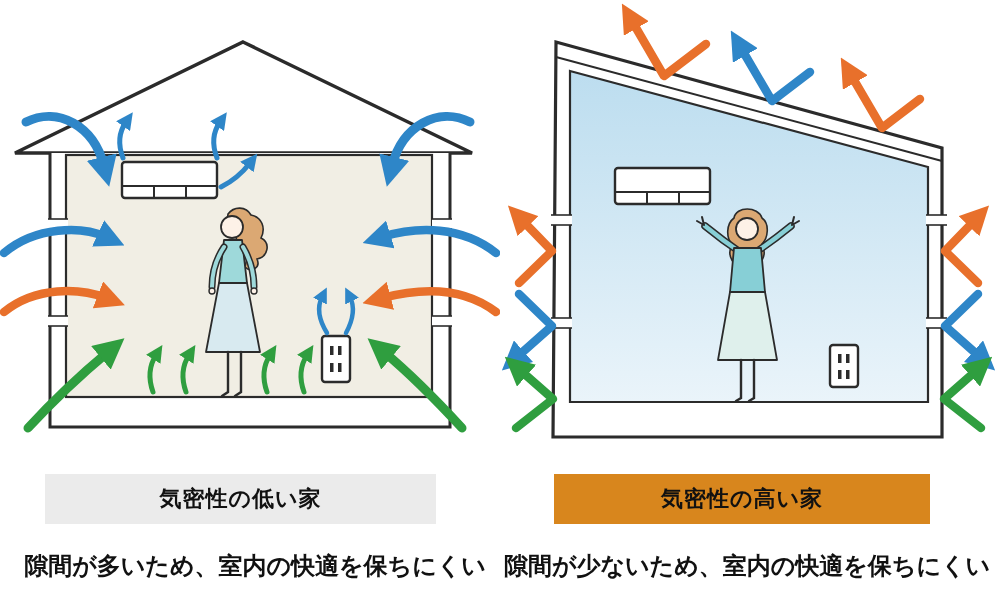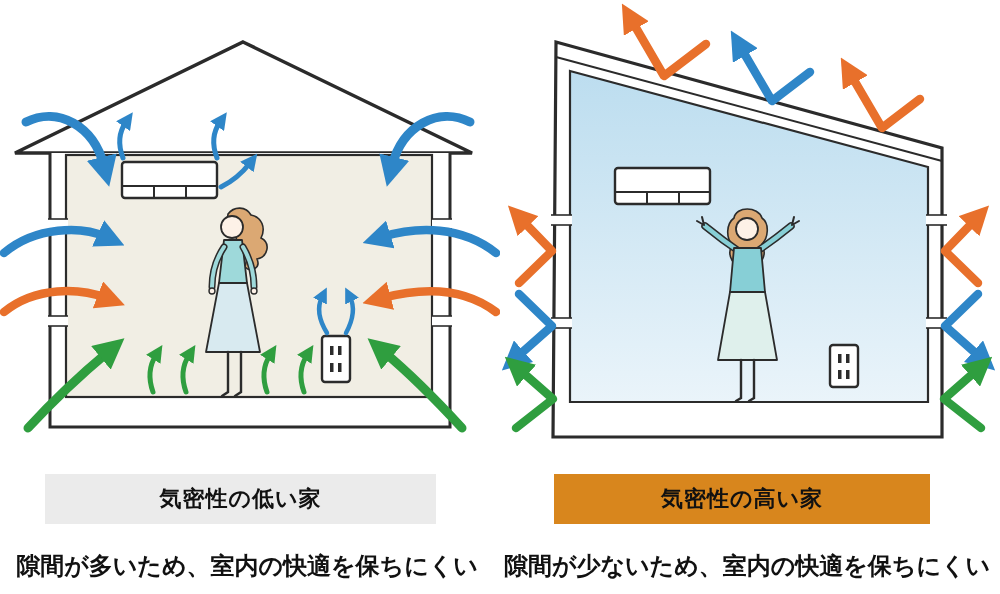--- a/index.html
+++ b/index.html
@@ -14,21 +14,21 @@
          font-family:"Liberation Sans","DejaVu Sans",sans-serif;}
   .house-svg{position:absolute;top:0;width:500px;height:470px;}
   .svg-left{left:0;}
   .svg-right{left:500px;}
   .label-bar{position:absolute;top:474px;height:50px;display:flex;align-items:center;justify-content:center;
              font-size:22px;font-weight:bold;color:var(--label-text);letter-spacing:1px;}
   .label-low{left:45px;width:391px;background:var(--label-low-bg);}
   .label-high{left:554px;width:376px;background:var(--label-high-bg);}
   .caption{position:absolute;top:549px;height:34px;display:flex;align-items:center;justify-content:center;
            font-size:24px;font-weight:bold;color:var(--caption-text);letter-spacing:0px;white-space:nowrap;}
-  .cap-left{left:0;width:470px;padding-left:12px;}
+  .cap-left{left:8px;width:470px;padding-left:12px;}
   .cap-right{left:503px;width:488px;}
   
   .arrow{fill:none;stroke-linecap:round;stroke-linejoin:round;}
   .blue{stroke:var(--arrow-blue);}
   .orange{stroke:var(--arrow-orange);}
   .green{stroke:var(--arrow-green);}
   .w9{stroke-width:9;} .w8{stroke-width:8.5;} .w5{stroke-width:5;} .w45{stroke-width:4.5;}
   .mkf-blue{fill:var(--arrow-blue);} .mkf-orange{fill:var(--arrow-orange);} .mkf-green{fill:var(--arrow-green);}
   .ln{stroke:var(--outline);fill:none;}
   .fw{fill:#fff;stroke:var(--outline);}

